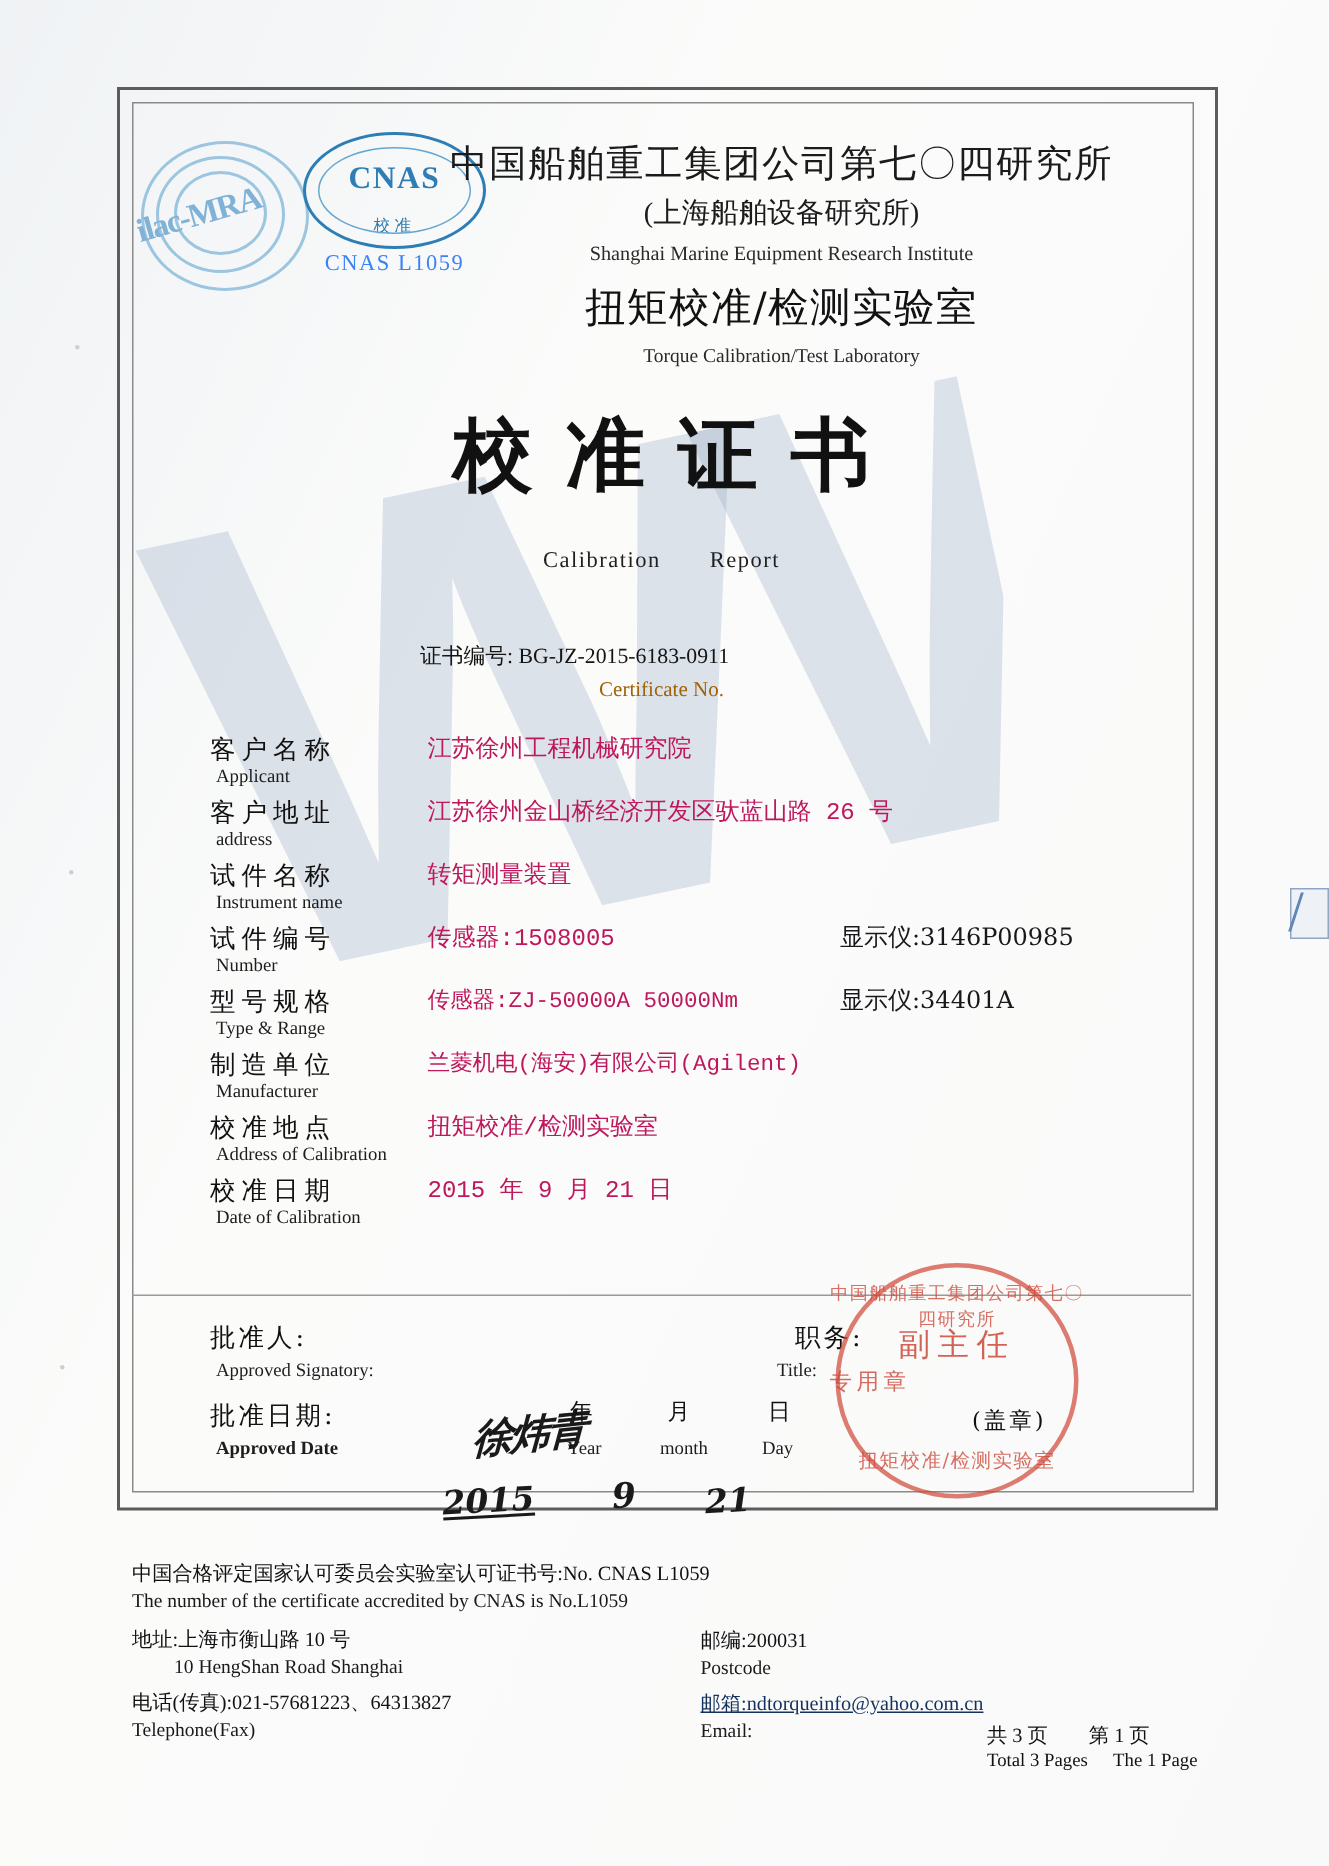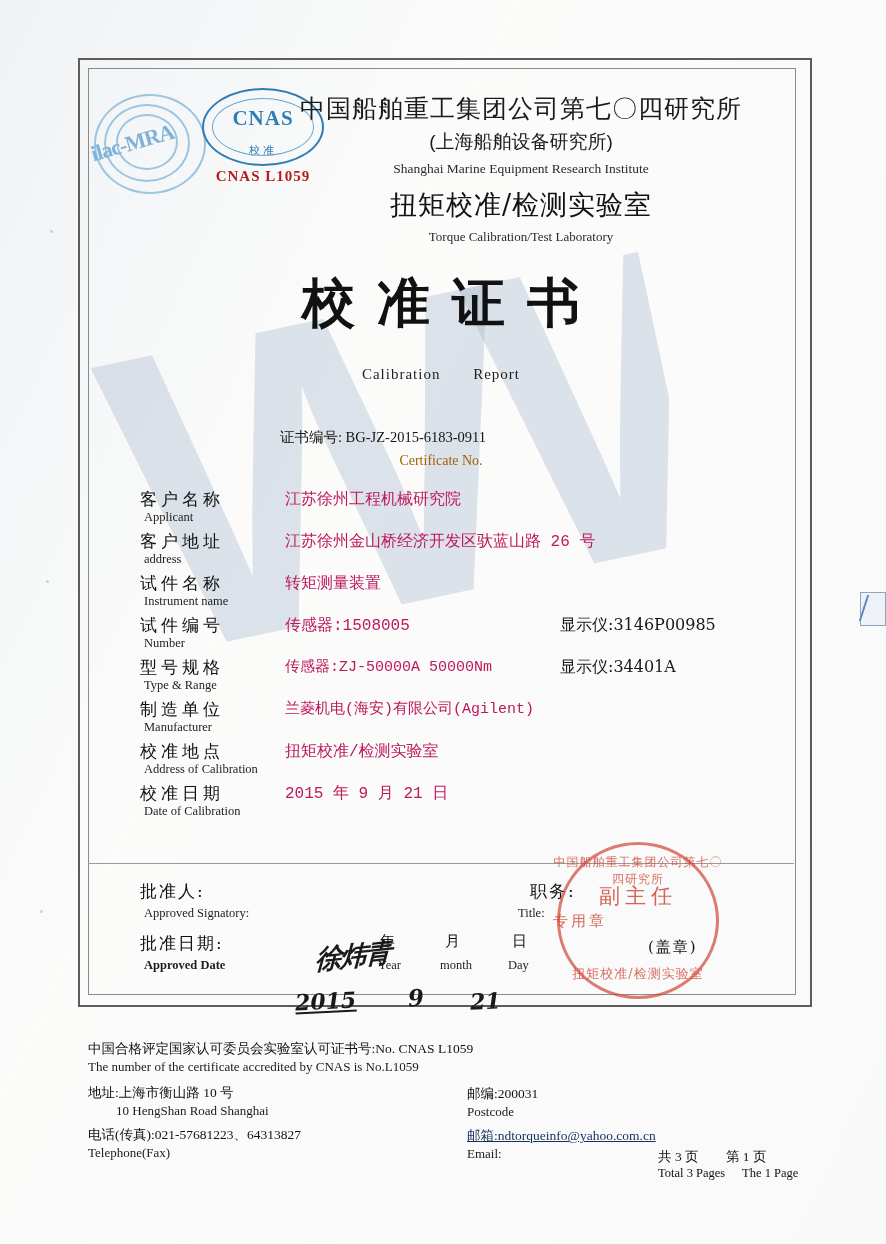--- a/index.html
+++ b/index.html
@@ -108,23 +108,23 @@
     position: absolute;
     left: 0; right: 0;
     bottom: 6px;
     font-size: 11px;
     letter-spacing: 3px;
     color: #2e7db5;
   }
   .cnas-id {
     margin-top: 2px;
     font-size: 15px;
-    font-weight: 700;
+    font-weight: 400;
     letter-spacing: 1px;
-    color: #b91c1c;
+    color: #3b82f6;
   }
   
   .ilac {
     position: absolute;
     left: 0px;
     top: 26px;
     width: 118px;
     height: 92px;
     color: #6fa8cd;
   }
@@ -157,21 +157,21 @@
   .h-cn1 {
     font-size: 25px;
     letter-spacing: 1px;
     color: #1b1b1b;
     font-family: "DejaVu Serif", serif;
   }
   .h-cn2 {
     font-size: 19px;
     margin-top: 4px;
     color: #1b1b1b;
-    font-family: Liberation Sans, sans-serif;
+    font-family: Liberation Serif, serif;
   }
   .h-en1 {
     font-size: 13.5px;
     margin-top: 6px;
     color: #2a2a2a;
   }
   .h-cn3 {
     font-size: 27px;
     margin-top: 10px;
     letter-spacing: 1px;

